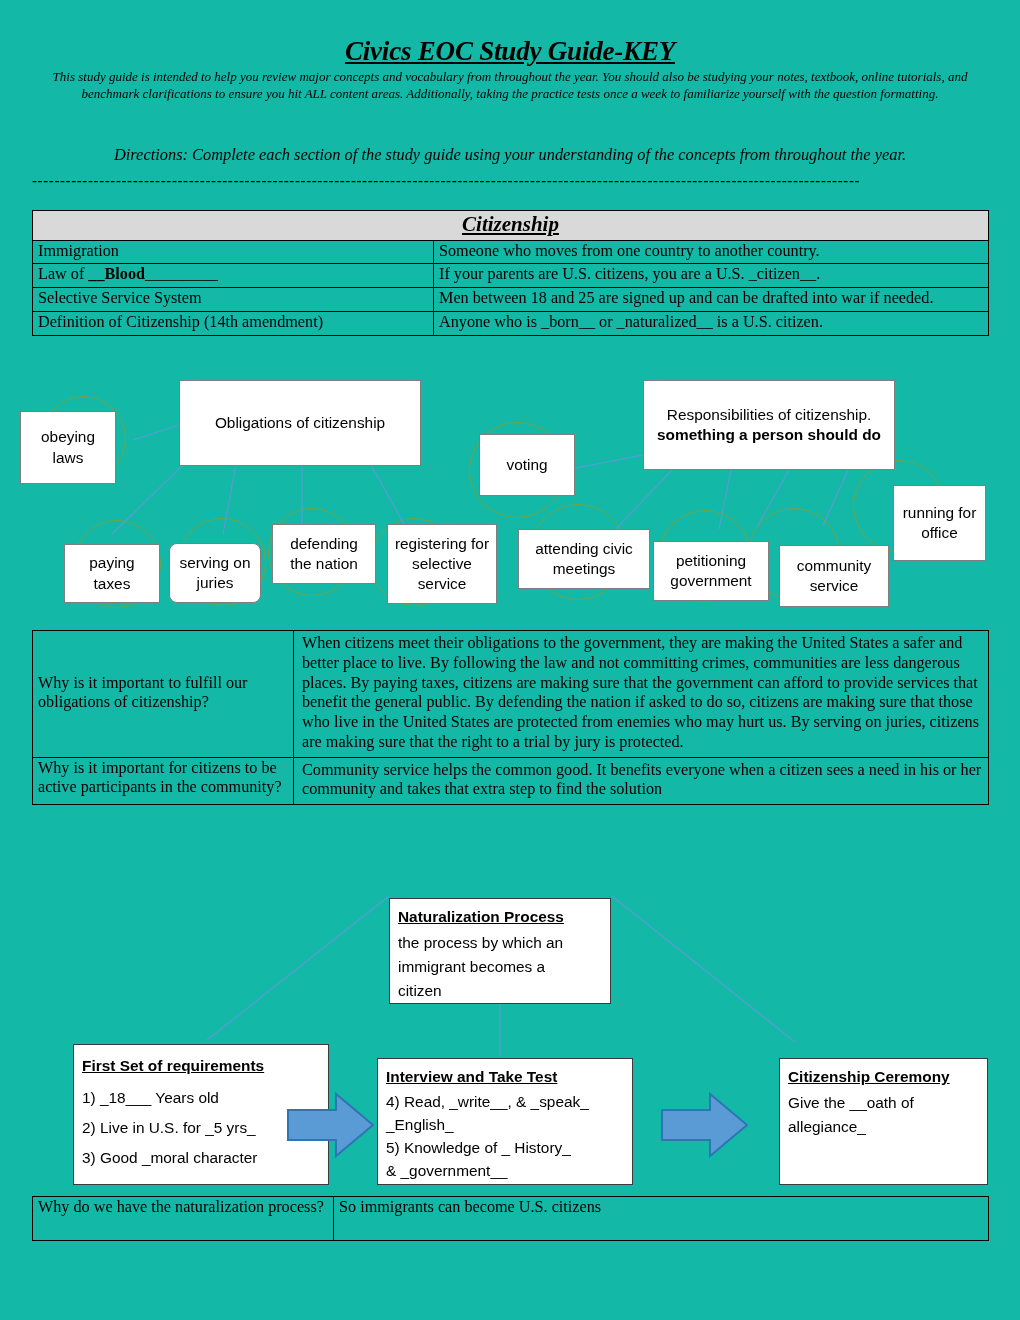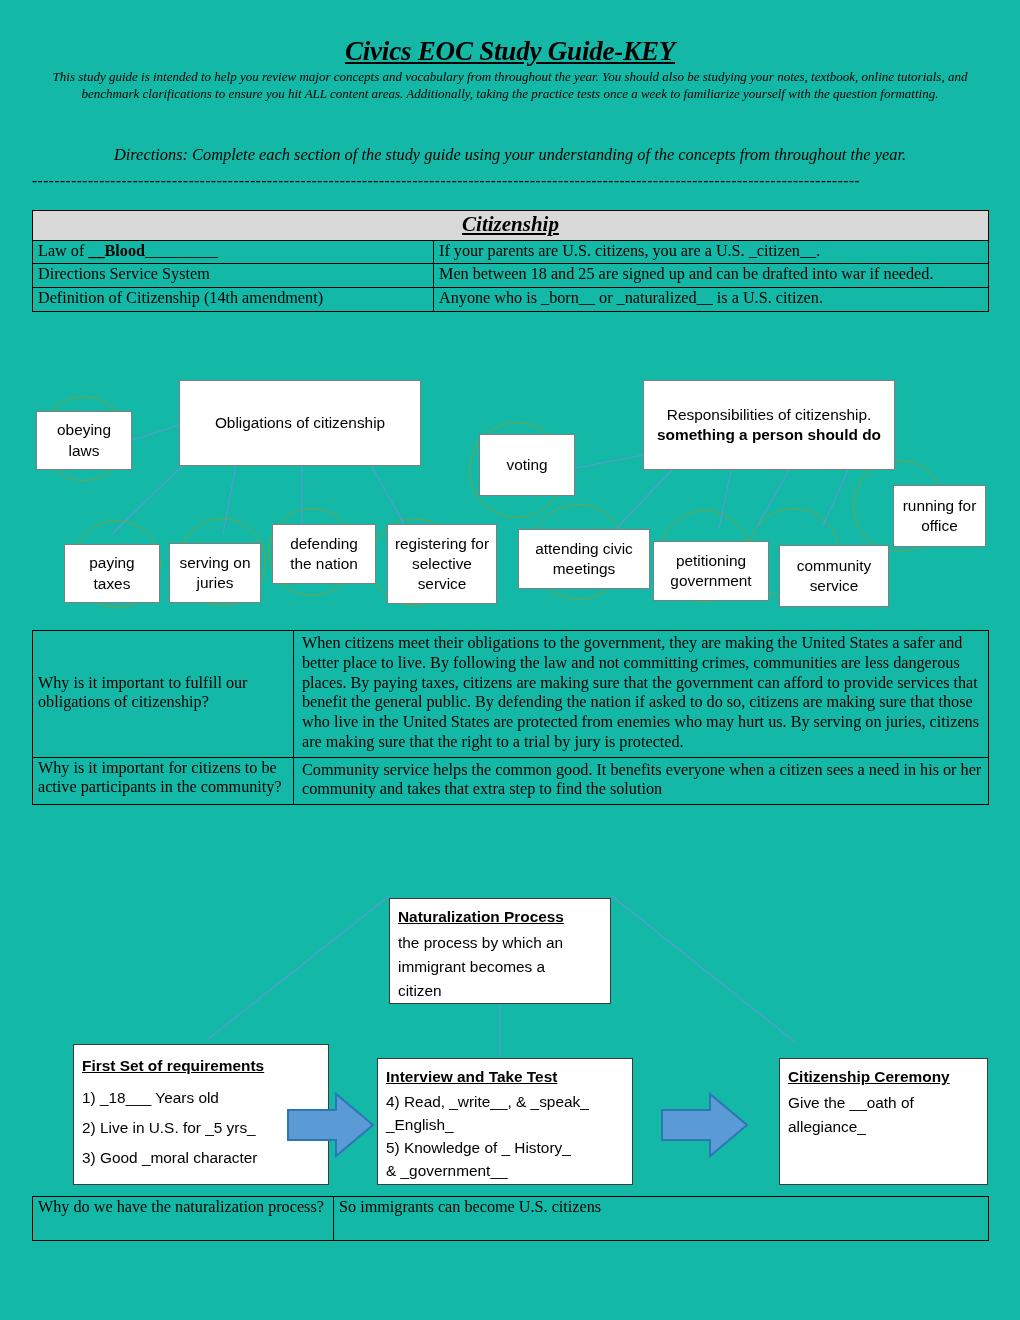--- a/index.html
+++ b/index.html
@@ -168,25 +168,29 @@
   <div class="doc-intro">This study guide is intended to help you review major concepts and vocabulary from throughout the year.  You should also be studying your notes, textbook, online tutorials, and benchmark clarifications to ensure you hit ALL content areas.  Additionally, taking the practice tests once a week to familiarize yourself with the question formatting.</div>
   <div class="doc-directions">Directions: Complete each section of the study guide using your understanding of the concepts from throughout the year.</div>
   <div class="dash-rule">----------------------------------------------------------------------------------------------------------------------------------------------------</div>
 
   <table class="doc-table" id="tbl-citizenship">
     <tbody>
         <tr>
       <td class="hdr" colspan="2">Citizenship</td>
     </tr>
     <tr>
+      <td class="c1">Immigration</td>
+      <td>Someone who moves from one country to another country.</td>
+    </tr>
+    <tr>
       <td class="c1"><span>Law of </span><span class="fill">__Blood</span><span>_________</span></td>
       <td>If your parents are U.S. citizens, you are a U.S. _citizen__.</td>
     </tr>
     <tr>
-      <td class="c1">Directions Service System</td>
+      <td class="c1">Selective Service System</td>
       <td>Men between 18 and 25 are signed up and can be drafted into war if needed.</td>
     </tr>
     <tr>
       <td class="c1w">Definition of Citizenship (14th amendment)</td>
       <td>Anyone who is _born__ or _naturalized__ is a U.S. citizen.</td>
     </tr>
   </tbody>
     </table>
 
   <div class="dgm" style="left:0; top:0; width:1020px; height:1px;">
@@ -206,31 +210,31 @@
       <line x1="848" y1="470" x2="823" y2="526"></line>
     </svg>
 
     <div class="node" style="left:179px; top:380px; width:242px; height:86px;">
       <div>
         <span class="ttl">Obligations of citizenship</span><br>
       </div>
     </div>
 
     <div class="circ" style="left:41px; top:396px; width:85px; height:85px;"></div>
-    <div class="node" style="left:36px; top:411px; width:96px; height:59px;">
+    <div class="node" style="left:20px; top:411px; width:96px; height:73px;">
       <span>obeying laws</span>
     </div>
 
     <div class="circ" style="left:73px; top:520px; width:88px; height:88px;"></div>
     <div class="node" style="left:64px; top:544px; width:96px; height:59px;">
       <span>paying taxes</span>
     </div>
 
     <div class="circ" style="left:178px; top:518px; width:88px; height:88px;"></div>
-    <div class="node" style="left:169px; top:543px; width:92px; height:60px;">
+    <div class="node" style="left:169px; top:543px; width:92px; height:60px;border-radius:8px;">
       <span>serving on juries</span>
     </div>
 
     <div class="circ" style="left:268px; top:508px; width:88px; height:88px;"></div>
     <div class="node" style="left:272px; top:524px; width:104px; height:60px;">
       <span>defending the nation</span>
     </div>
 
     <div class="circ" style="left:370px; top:518px; width:88px; height:88px;"></div>
     <div class="node" style="left:387px; top:524px; width:110px; height:80px;">
@@ -258,21 +262,21 @@
     <div class="node" style="left:653px; top:541px; width:116px; height:60px;">
       <span>petitioning government</span>
     </div>
 
     <div class="circ" style="left:748px; top:508px; width:92px; height:92px;"></div>
     <div class="node" style="left:779px; top:545px; width:110px; height:62px;">
       <span>community service</span>
     </div>
 
     <div class="circ" style="left:853px; top:460px; width:92px; height:92px;"></div>
-    <div class="node" style="left:893px; top:485px; width:93px; height:62px;justify-content:center;">
+    <div class="node" style="left:893px; top:485px; width:93px; height:76px;justify-content:center;">
       <span>running for office</span>
     </div>
 
   </div>
 
   <table class="doc-table" id="tbl-why">
     <tbody>
         <tr>
       <td class="q">Why is it important to fulfill our obligations of citizenship?</td>
       <td class="a">When citizens meet their obligations to the government, they are making the United States a safer and better place to live. By following the law and not committing crimes, communities are less dangerous places. By paying taxes, citizens are making sure that the government can afford to provide services that benefit the general public. By defending the nation if asked to do so, citizens are making sure that those who live in the United States are protected from enemies who may hurt us. By serving on juries, citizens are making sure that the right to a trial by jury is protected.</td>

